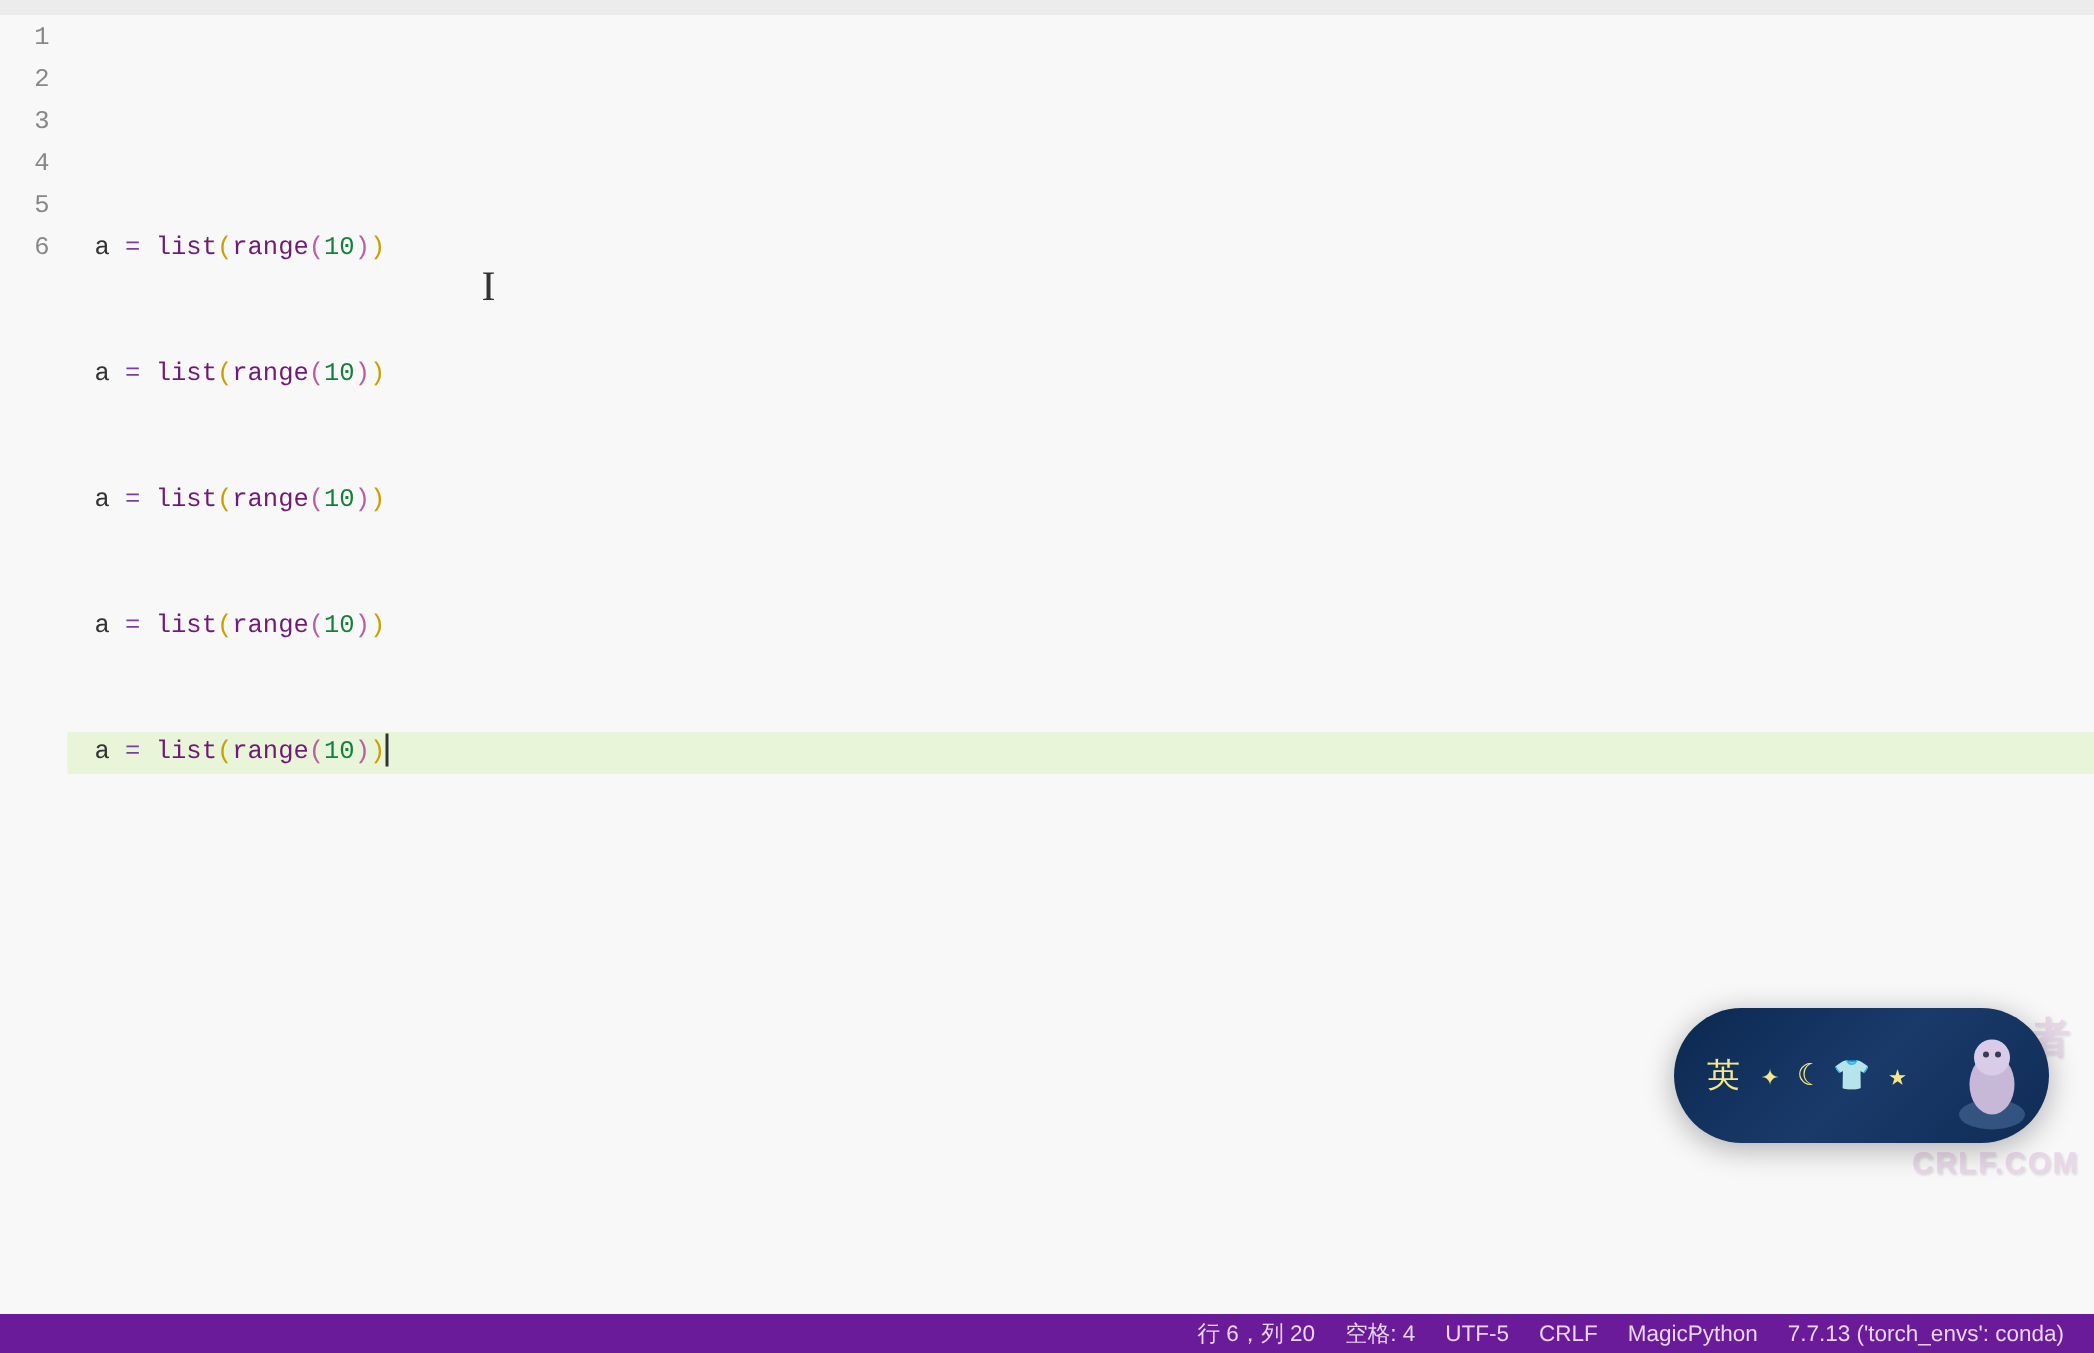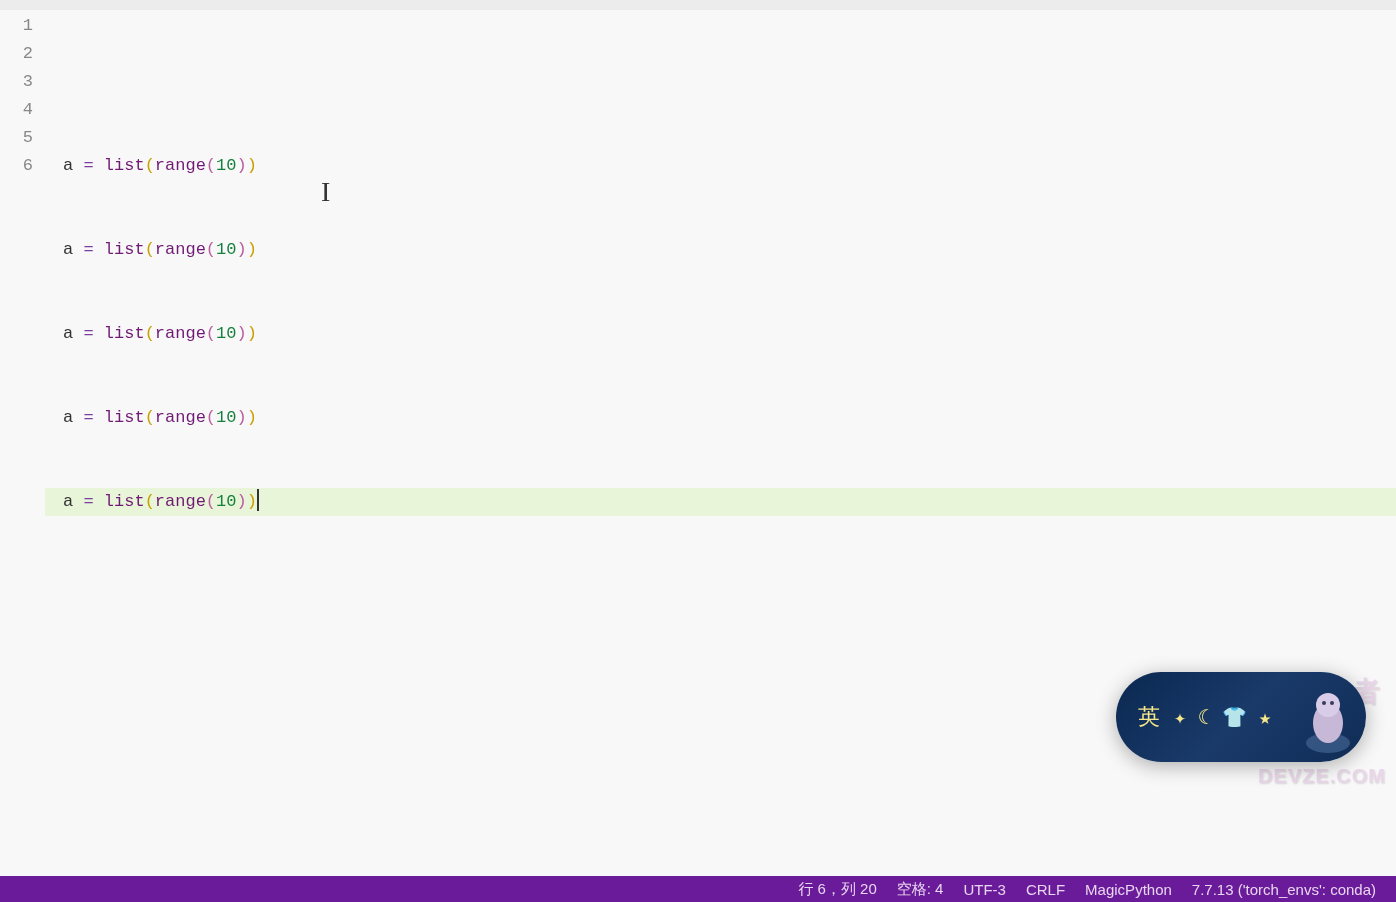--- a/index.html
+++ b/index.html
@@ -150,21 +150,21 @@
     <div class="code-line"><span class="tok-id">a</span> <span class="tok-op">=</span> <span class="tok-fn">list</span><span class="tok-paren-y">(</span><span class="tok-fn">range</span><span class="tok-paren-p">(</span><span class="tok-num">10</span><span class="tok-paren-p">)</span><span class="tok-paren-y">)</span></div>
     <div class="code-line"><span class="tok-id">a</span> <span class="tok-op">=</span> <span class="tok-fn">list</span><span class="tok-paren-y">(</span><span class="tok-fn">range</span><span class="tok-paren-p">(</span><span class="tok-num">10</span><span class="tok-paren-p">)</span><span class="tok-paren-y">)</span></div>
     <div class="code-line"><span class="tok-id">a</span> <span class="tok-op">=</span> <span class="tok-fn">list</span><span class="tok-paren-y">(</span><span class="tok-fn">range</span><span class="tok-paren-p">(</span><span class="tok-num">10</span><span class="tok-paren-p">)</span><span class="tok-paren-y">)</span></div>
     <div class="code-line"><span class="tok-id">a</span> <span class="tok-op">=</span> <span class="tok-fn">list</span><span class="tok-paren-y">(</span><span class="tok-fn">range</span><span class="tok-paren-p">(</span><span class="tok-num">10</span><span class="tok-paren-p">)</span><span class="tok-paren-y">)</span></div>
     <div class="code-line hl"><span class="tok-id">a</span> <span class="tok-op">=</span> <span class="tok-fn">list</span><span class="tok-paren-y">(</span><span class="tok-fn">range</span><span class="tok-paren-p">(</span><span class="tok-num">10</span><span class="tok-paren-p">)</span><span class="tok-paren-y">)</span><span class="cursor"></span></div>
 
     <div class="ibeam" style="left:276px; top:168px;">I</div>
 
     <div class="watermark">
       <div class="line1">开发者</div>
-      <div class="line2">DEVZE.COM</div>
+      <div class="line2">CRLF.COM</div>
     </div>
   </div>
 </div>
 
 <div class="ime-widget">
   <span class="ime-char first">英</span>
   <span class="ime-icon">✦</span>
   <span class="ime-icon">☾</span>
   <span class="ime-icon">👕</span>
   <span class="ime-icon">★</span>
@@ -174,17 +174,17 @@
     <circle cx="30" cy="22" r="12" fill="#d8cce8"></circle>
     <circle cx="26" cy="20" r="2" fill="#3a3a5a"></circle>
     <circle cx="34" cy="20" r="2" fill="#3a3a5a"></circle>
   </svg>
 </div>
 
 <div class="status-bar">
   <div class="spacer"></div>
   <div class="item">行 6，列 20</div>
   <div class="item">空格: 4</div>
-  <div class="item">UTF-3</div>
+  <div class="item">UTF-5</div>
   <div class="item">CRLF</div>
   <div class="item">MagicPython</div>
   <div class="item">7.7.13 ('torch_envs': conda)</div>
 </div>
 
 </body></html>

